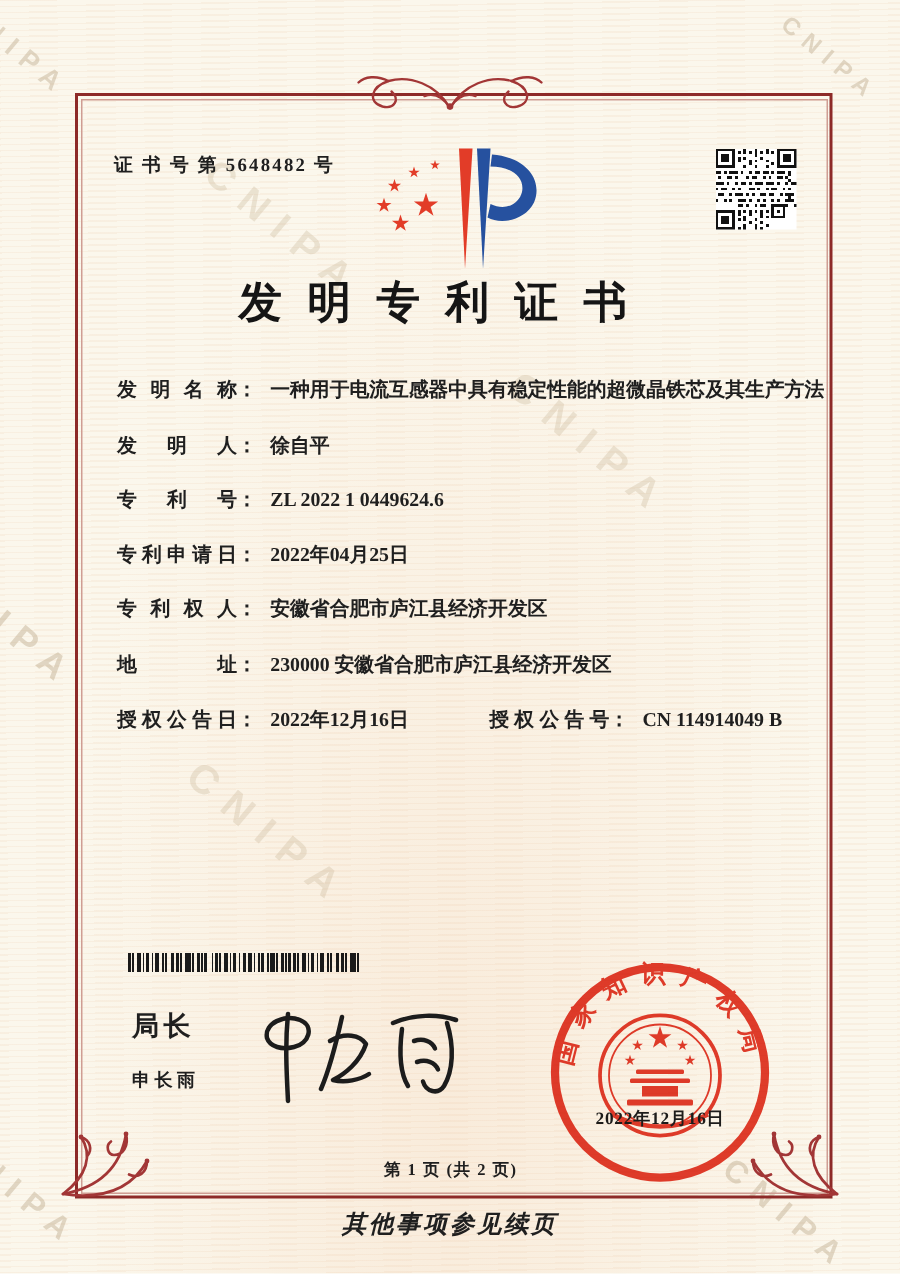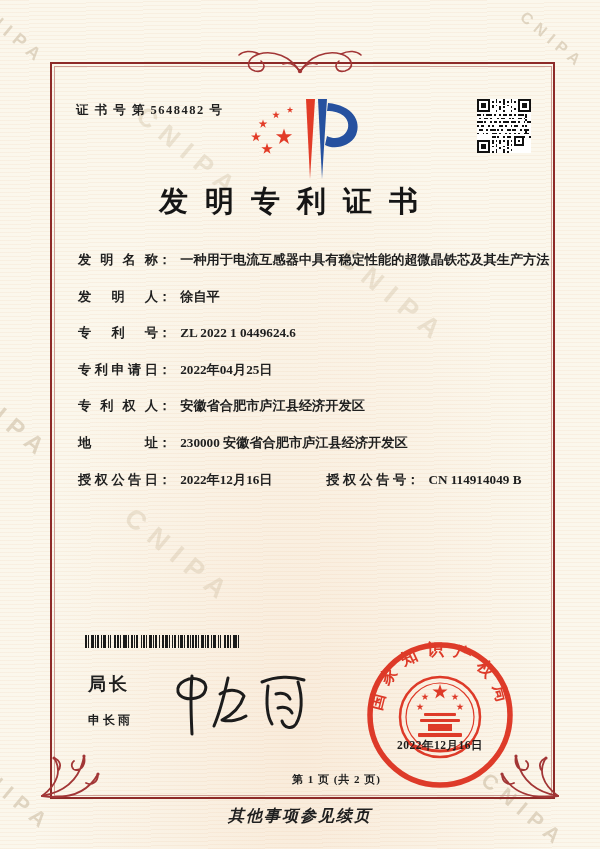--- a/index.html
+++ b/index.html
@@ -34,21 +34,21 @@
   .val1{width:146px;flex:none;}
   .paras{position:absolute;left:78px;top:496px;width:446px;font-size:13px;
     line-height:17px;font-style:italic;color:#222;}
   .paras p{margin:0;text-indent:2em;}
   .barcode{position:absolute;left:85px;top:635px;}
   .official-title{position:absolute;left:88px;top:672px;font-size:18px;font-weight:600;letter-spacing:3px;}
   .official-name{position:absolute;left:88px;top:712px;font-size:12px;font-weight:600;letter-spacing:3px;}
   .signature{position:absolute;left:170px;top:666px;}
   .seal{position:absolute;left:364px;top:639px;z-index:5;opacity:.95;mix-blend-mode:multiply;}
   .pageinfo{position:absolute;left:50px;top:772px;width:501px;text-align:center;
-    font-size:11px;letter-spacing:1px;font-weight:600;padding-left:36px;}
+    font-size:11px;letter-spacing:1px;font-weight:600;}
   .contnote{position:absolute;left:0;top:806px;width:600px;text-align:center;
     font-size:16px;letter-spacing:2px;font-weight:600;font-style:italic;}
 </style>
 </head>
 <body>
 
 <div class="page">
 
   <div class="wm out" style="left:-18px;top:-4px;font-size:18px;">CNIPA</div>
   <div class="wm out" style="left:528px;top:8px;font-size:16px;">CNIPA</div>

